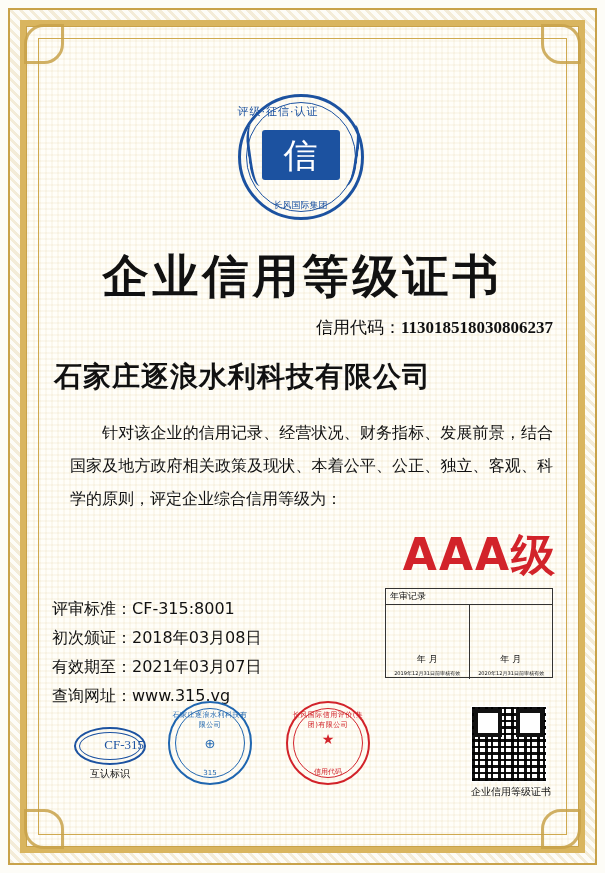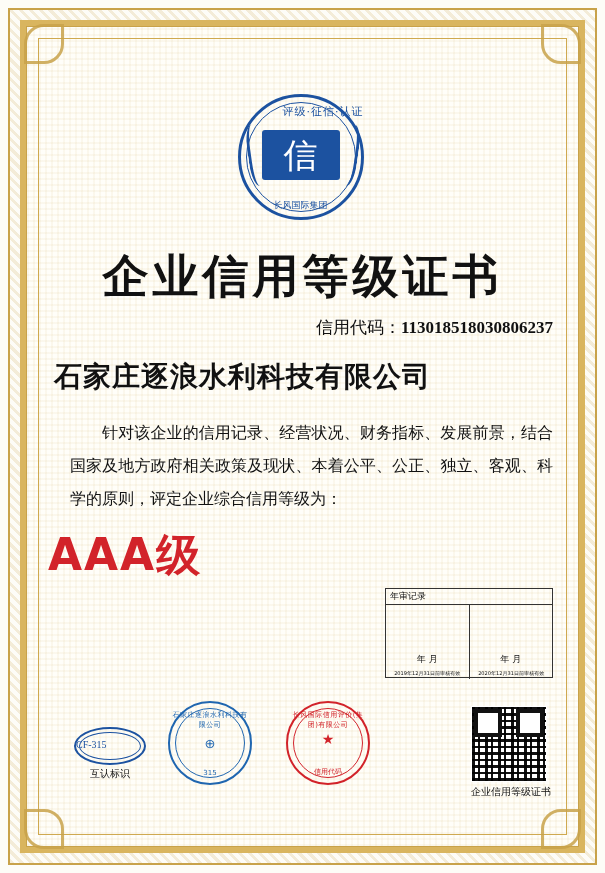--- a/index.html
+++ b/index.html
@@ -116,21 +116,21 @@
     height: 110px;
     border-radius: 50%;
     border: 1px solid #1c52a0;
     box-sizing: border-box;
   }
   .emblem-top-text {
     position: absolute;
     left: 0;
     top: 10px;
     width: 126px;
-    text-align: right;
+    text-align: left;
     font-size: 11px;
     color: #1c52a0;
     letter-spacing: 1px;
     font-family: "DejaVu Sans", sans-serif;
   }
   .emblem-band {
     position: absolute;
     left: 24px;
     top: 36px;
     width: 78px;
@@ -211,21 +211,21 @@
     text-align: justify;
     font-family: "DejaVu Sans", sans-serif;
     margin-left: 18px;
   }
   .body-text .indent { display: inline-block; width: 32px; }
   .grade {
     position: absolute;
     top: 478px;
     left: 0;
     width: 100%;
-    text-align: left;
+    text-align: right;
     font-size: 44px;
     font-weight: bold;
     color: #d2232a;
     letter-spacing: 2px;
     font-family: "DejaVu Sans", sans-serif;
   }
   .info-list {
     position: absolute;
     top: 546px;
     left: 4px;
@@ -302,23 +302,23 @@
     color: #111;
     margin-top: 2px;
     font-family: Liberation Sans, sans-serif;
   }
   .oval-seal {
     width: 68px;
     height: 34px;
     border: 2px solid #1c52a0;
     border-radius: 50%;
     color: #1c52a0;
-    font-size: 10px;
+    font-size: 13px;
     line-height: 32px;
-    text-align: left;
+    text-align: right;
     font-family: "Liberation Serif", serif;
     position: relative;
   }
   .oval-seal::before {
     content: "";
     position: absolute;
     left: 3px; top: 3px; right: 3px; bottom: 3px;
     border: 1px solid #1c52a0;
     border-radius: 50%;
   }
@@ -445,20 +445,26 @@
     </div>
 
     <div class="company">石家庄逐浪水利科技有限公司</div>
 
     <div class="body-text">
       <span class="indent"></span><span>针对该企业的信用记录、经营状况、财务指标、发展前景，结合国家及地方政府相关政策及现状、本着公平、公正、独立、客观、科学的原则，评定企业综合信用等级为：</span>
     </div>
 
     <div class="grade">AAA级</div>
 
+    <div class="info-list">
+      <div>评审标准：CF-315:8001</div>
+      <div>初次颁证：2018年03月08日</div>
+      <div>有效期至：2021年03月07日</div>
+      <div>查询网址：www.315.vg</div>
+    </div>
 
     <div class="review-box">
       <div class="review-title">年审记录</div>
       <div class="review-cells">
         <div class="review-cell">
           <div class="review-ym">年  月</div>
           <div class="review-note">2019年12月31日前审核有效</div>
         </div>
         <div class="review-cell">
           <div class="review-ym">年  月</div>

